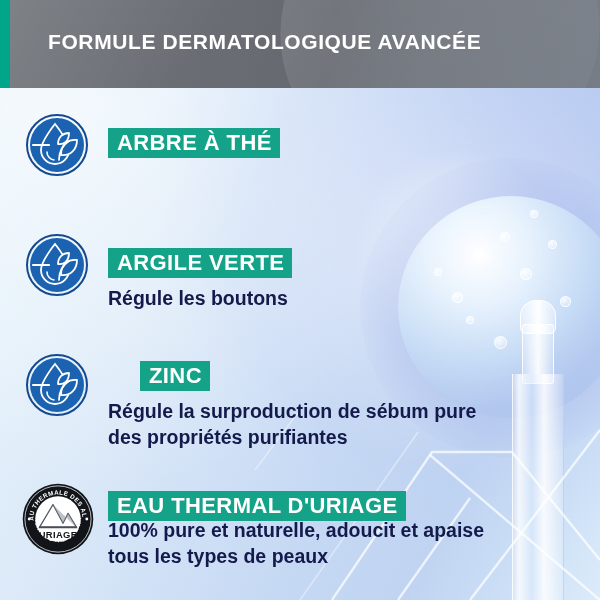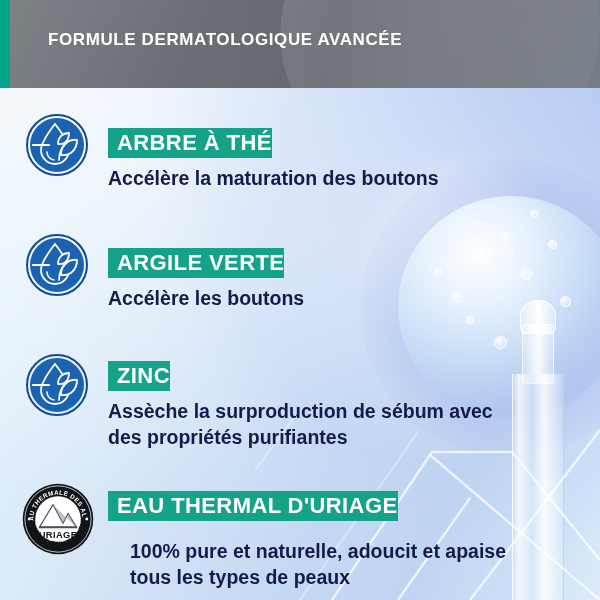--- a/index.html
+++ b/index.html
@@ -149,21 +149,21 @@
     top: 0;
     width: 10px;
     height: 88px;
     background: #00a58a;
   }
   .header-title {
     position: absolute;
     left: 48px;
     top: 30px;
     color: #ffffff;
-    font-size: 17px;
+    font-size: 21px;
     font-weight: bold;
     letter-spacing: 0.6px;
     white-space: nowrap;
   }
 
   
   .row {
     position: absolute;
     left: 0;
     width: 600px;
@@ -180,21 +180,21 @@
   .label-chip {
     position: absolute;
     left: 108px;
     display: inline-block;
     background: #14a288;
     color: #ffffff;
     font-size: 22px;
     font-weight: bold;
     letter-spacing: 0.4px;
     line-height: 30px;
-    padding: 0 0 0 9px;
+    padding: 0 8px 0 9px;
     white-space: nowrap;
   }
   .desc {
     position: absolute;
     left: 108px;
     color: #141a4b;
     font-size: 19.5px;
     font-weight: bold;
     line-height: 26px;
     white-space: pre-line;
@@ -265,55 +265,54 @@
         <circle cx="32" cy="32" r="27" fill="#1b62b0"></circle>
         <path d="M30 11 C30 11 16 28 16 37 a14 14 0 0 0 28 0 C44 28 30 11 30 11 Z" fill="none" stroke="#ffffff" stroke-width="1.8"></path>
         <path d="M22 39 a8 8 0 0 0 7 8" fill="none" stroke="#ffffff" stroke-width="1.6" stroke-linecap="round"></path>
         <path d="M8 32 L24 32" stroke="#ffffff" stroke-width="2.2" stroke-linecap="round"></path>
         <path d="M36 42 C36 30 44 26 52 27 C52 37 45 43 36 42 Z" fill="#1b62b0" stroke="#ffffff" stroke-width="1.8" stroke-linejoin="round"></path>
         <path d="M33 31 C33 24 38 20 44 20 C44 28 39 32 33 31 Z" fill="#1b62b0" stroke="#ffffff" stroke-width="1.8" stroke-linejoin="round"></path>
         <path d="M34 47 C34 38 38 32 44 28" fill="none" stroke="#ffffff" stroke-width="1.7" stroke-linecap="round"></path>
       </svg>
     </div>
     <div class="label-chip" style="top:15px;">ARBRE À THÉ</div>
-    <div class="desc" style="top:52px;">Accélère la maturation des boutons</div>
   </div>
 
   <div class="row" style="top:233px;height:96px;">
     <div class="icon-wrap" style="top:0px;">
       <svg width="64" height="64" viewBox="0 0 64 64">
         <circle cx="32" cy="32" r="30" fill="none" stroke="#14488f" stroke-width="2"></circle>
         <circle cx="32" cy="32" r="27" fill="#1b62b0"></circle>
         <path d="M30 11 C30 11 16 28 16 37 a14 14 0 0 0 28 0 C44 28 30 11 30 11 Z" fill="none" stroke="#ffffff" stroke-width="1.8"></path>
         <path d="M22 39 a8 8 0 0 0 7 8" fill="none" stroke="#ffffff" stroke-width="1.6" stroke-linecap="round"></path>
         <path d="M8 32 L24 32" stroke="#ffffff" stroke-width="2.2" stroke-linecap="round"></path>
         <path d="M36 42 C36 30 44 26 52 27 C52 37 45 43 36 42 Z" fill="#1b62b0" stroke="#ffffff" stroke-width="1.8" stroke-linejoin="round"></path>
         <path d="M33 31 C33 24 38 20 44 20 C44 28 39 32 33 31 Z" fill="#1b62b0" stroke="#ffffff" stroke-width="1.8" stroke-linejoin="round"></path>
         <path d="M34 47 C34 38 38 32 44 28" fill="none" stroke="#ffffff" stroke-width="1.7" stroke-linecap="round"></path>
       </svg>
     </div>
     <div class="label-chip" style="top:15px;text-align:center;">ARGILE VERTE</div>
-    <div class="desc" style="top:52px;">Accélère les boutons</div>
+    <div class="desc" style="top:52px;">Régule les boutons</div>
   </div>
 
   <div class="row" style="top:353px;height:120px;">
     <div class="icon-wrap" style="top:0px;">
       <svg width="64" height="64" viewBox="0 0 64 64">
         <circle cx="32" cy="32" r="30" fill="none" stroke="#14488f" stroke-width="2"></circle>
         <circle cx="32" cy="32" r="27" fill="#1b62b0"></circle>
         <path d="M30 11 C30 11 16 28 16 37 a14 14 0 0 0 28 0 C44 28 30 11 30 11 Z" fill="none" stroke="#ffffff" stroke-width="1.8"></path>
         <path d="M22 39 a8 8 0 0 0 7 8" fill="none" stroke="#ffffff" stroke-width="1.6" stroke-linecap="round"></path>
         <path d="M8 32 L24 32" stroke="#ffffff" stroke-width="2.2" stroke-linecap="round"></path>
         <path d="M36 42 C36 30 44 26 52 27 C52 37 45 43 36 42 Z" fill="#1b62b0" stroke="#ffffff" stroke-width="1.8" stroke-linejoin="round"></path>
         <path d="M33 31 C33 24 38 20 44 20 C44 28 39 32 33 31 Z" fill="#1b62b0" stroke="#ffffff" stroke-width="1.8" stroke-linejoin="round"></path>
         <path d="M34 47 C34 38 38 32 44 28" fill="none" stroke="#ffffff" stroke-width="1.7" stroke-linecap="round"></path>
       </svg>
     </div>
-    <div class="label-chip" style="top:8px;">ZINC</div>
-    <div class="desc" style="top:45px;">Assèche la surproduction de sébum avec
+    <div class="label-chip" style="top:8px;margin-left:32px;">ZINC</div>
+    <div class="desc" style="top:45px;">Régule la surproduction de sébum pure
 des propriétés purifiantes</div>
   </div>
 
   <div class="row" style="top:483px;height:117px;">
     <div class="badge" style="top:0px;">
       <svg width="72" height="72" viewBox="0 0 100 100">
         <defs>
           <path id="arcTop" d="M 16 50 A 34 34 0 0 1 84 50"></path>
           <path id="arcBot" d="M 18 50 A 32 32 0 0 0 82 50"></path>
         </defs>
@@ -328,17 +327,17 @@
         <text font-family="'Liberation Sans', sans-serif" font-size="8" font-weight="bold" fill="#ffffff" letter-spacing="0.4">
           <textPath href="#arcBot" startOffset="50%" text-anchor="middle">FRENCH ALPS THERMAL WATER</textPath>
         </text>
         <path d="M24 62 L43 30 L57 56 L64 42 L76 62 Z" fill="none" stroke="#4a5058" stroke-width="1.6" stroke-linejoin="round"></path>
         <path d="M43 30 L57 56 L64 42 L76 62 Z" fill="#8b9099" opacity="0.55"></path>
         <rect x="24" y="60" width="52" height="1.6" fill="#4a5058"></rect>
         <text x="50" y="76" font-family="'Liberation Sans', sans-serif" font-size="13" font-weight="bold" fill="#111418" text-anchor="middle" letter-spacing="0.5">URIAGE</text>
       </svg>
     </div>
     <div class="label-chip" style="top:8px;">EAU THERMAL D'URIAGE</div>
-    <div class="desc" style="top:55px;margin-left:22px;">100% pure et naturelle, adoucit et apaise
+    <div class="desc" style="top:34px;">100% pure et naturelle, adoucit et apaise
 tous les types de peaux</div>
   </div>
 
 </div>
 
 </body></html>

